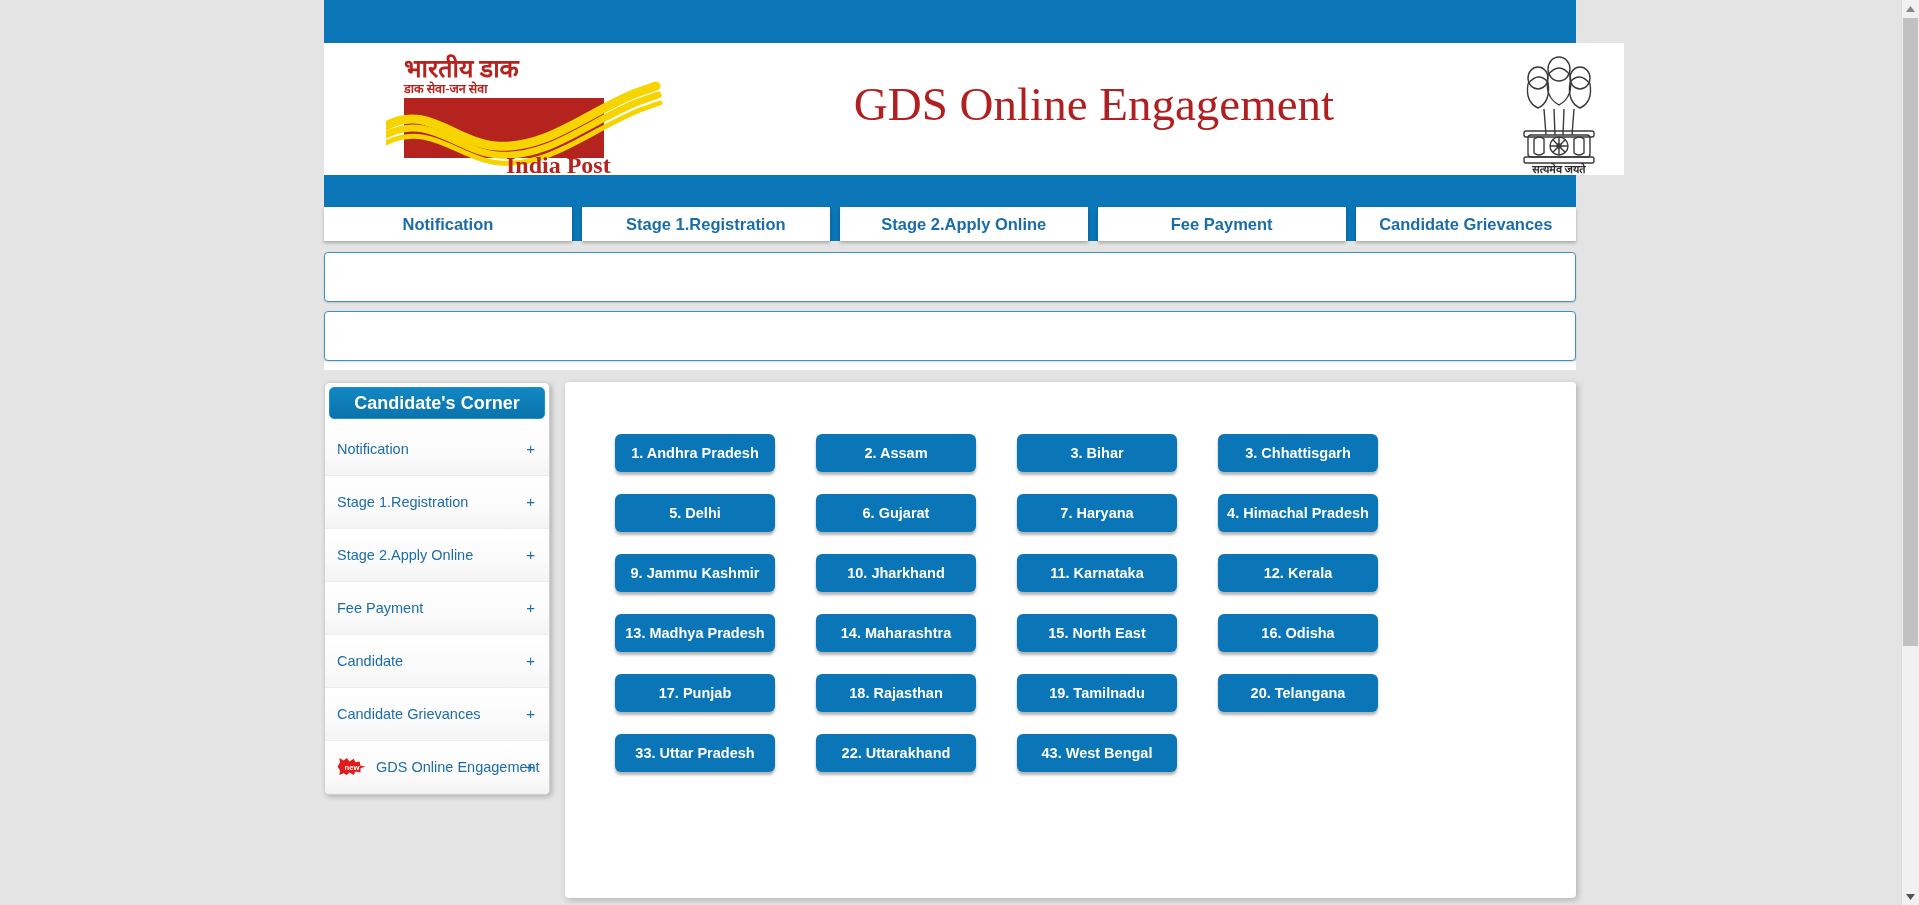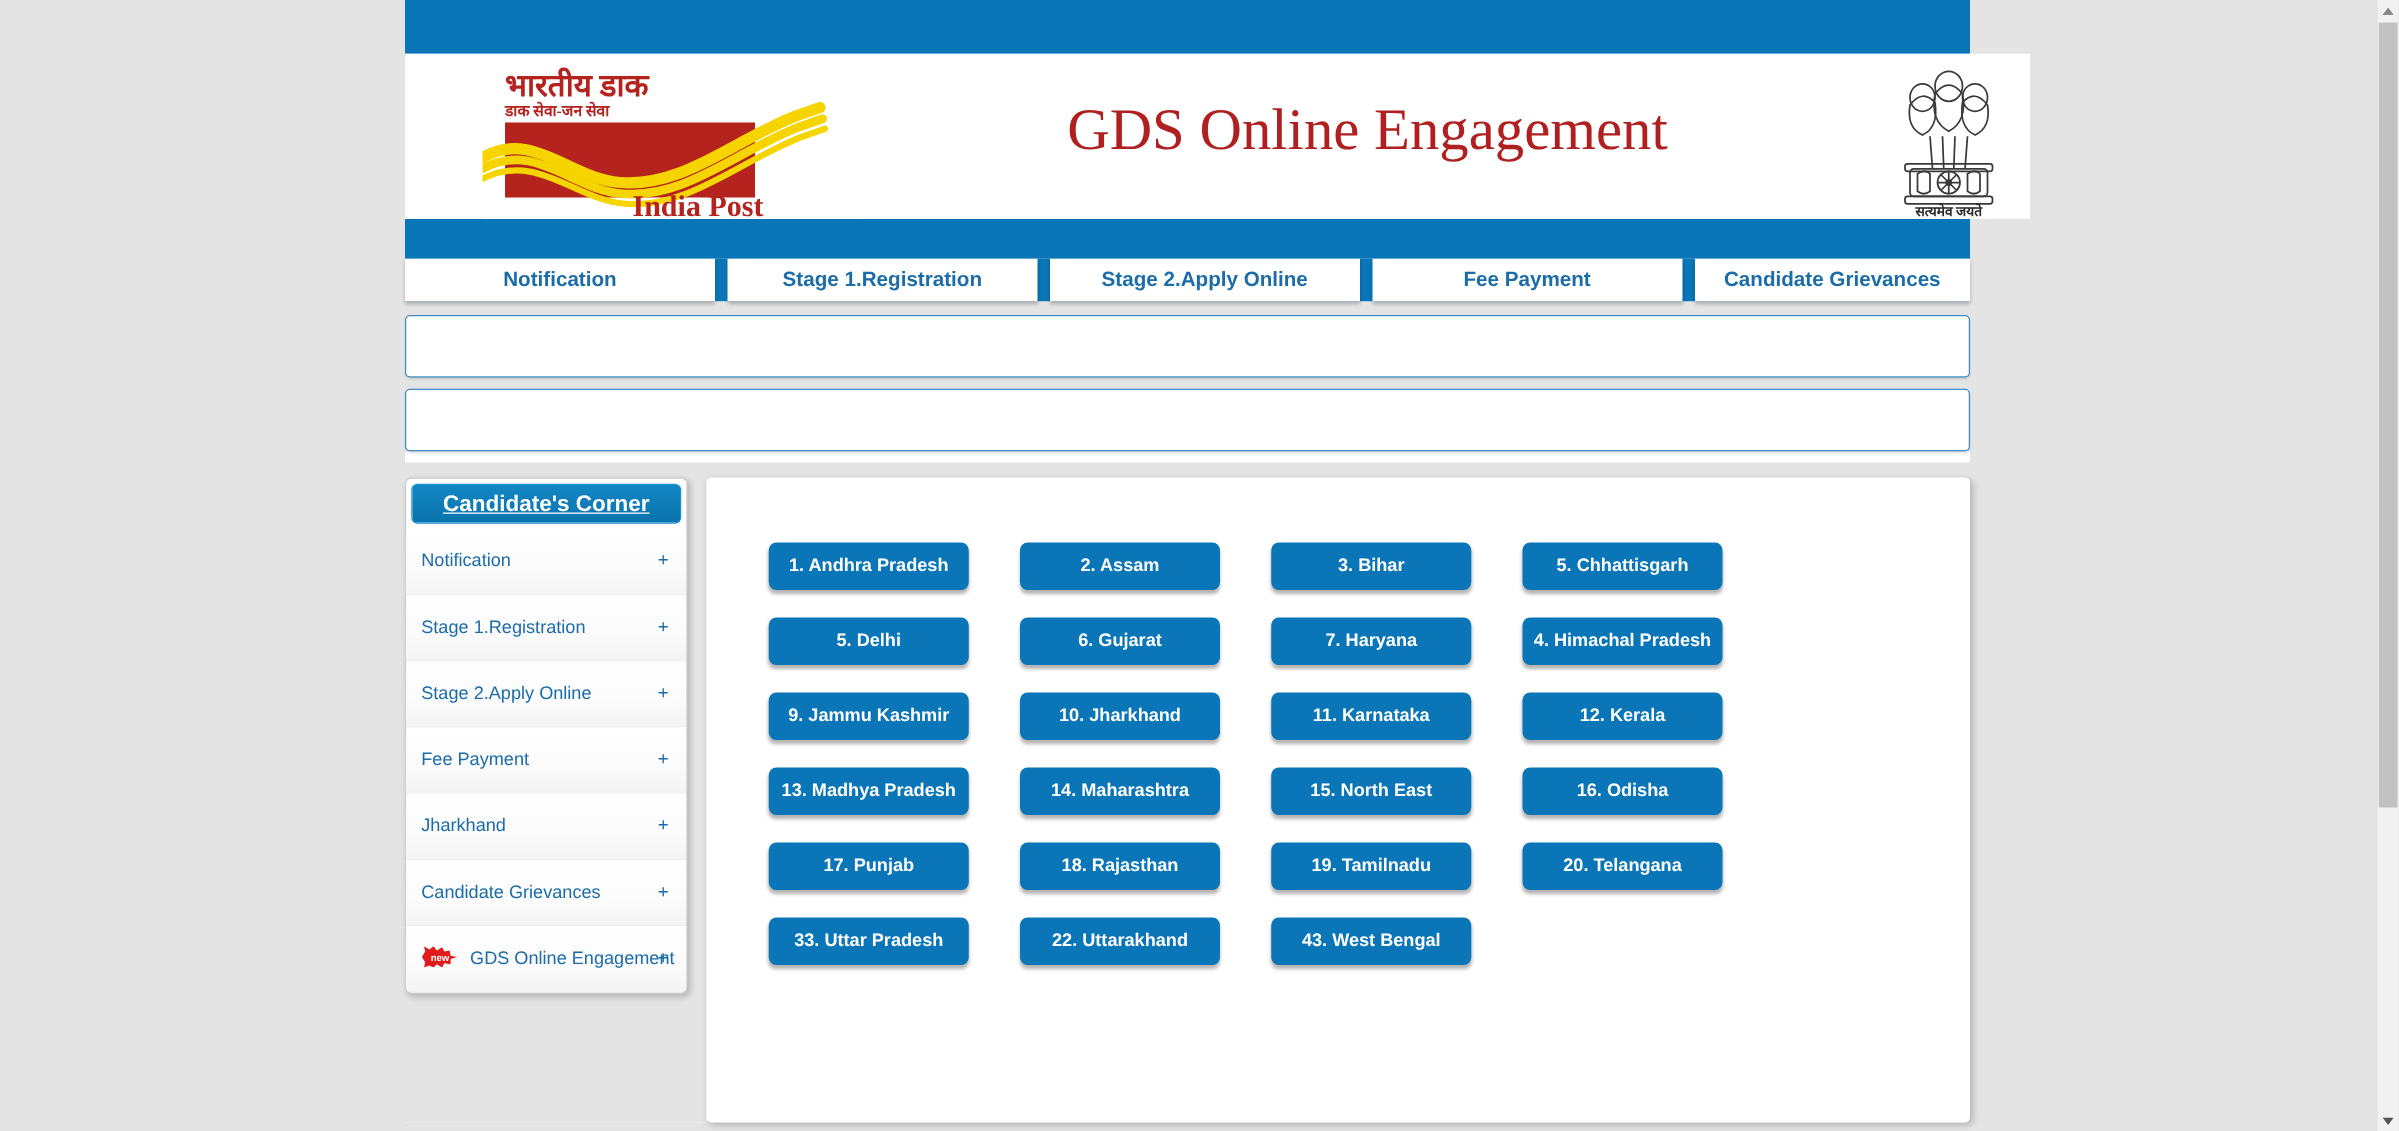--- a/index.html
+++ b/index.html
@@ -161,21 +161,20 @@
     margin: 4px 4px 0 4px;
     height: 30px;
     line-height: 30px;
     text-align: center;
     background: linear-gradient(#1287c4, #0a73ab);
     color: #ffffff;
     font-size: 18px;
     font-weight: bold;
     border-radius: 5px;
     border: 1px solid #1a93d0;
-    text-decoration: underline;
   }
   .sb-list { padding-top: 4px; }
   .sb-item {
     position: relative;
     height: 52px;
     line-height: 52px;
     padding: 0 14px 0 12px;
     border-bottom: 1px solid #ededed;
     color: #1b6ca8;
     font-size: 14.5px;
@@ -355,21 +354,21 @@
             <span class="plus">+</span>
           </div>
 
           <div class="sb-item">
             <span>Fee Payment</span>
             <span class="plus">+</span>
           </div>
 
 
           <div class="sb-item">
-            <span>Jharkhand</span>
+            <span>Candidate</span>
             <span class="plus">+</span>
           </div>
 
           <div class="sb-item">
             <span>Candidate Grievances</span>
             <span class="plus">+</span>
           </div>
 
           <div class="sb-item">
             <span class="badge-inline">
@@ -383,21 +382,21 @@
           </div>
 
         </div>
       </div>
 
       <div class="maincard">
         <div class="state-grid">
           <div class="state-btn">1. Andhra Pradesh</div>
           <div class="state-btn">2. Assam</div>
           <div class="state-btn">3. Bihar</div>
-          <div class="state-btn">5. Chhattisgarh</div>
+          <div class="state-btn">3. Chhattisgarh</div>
           <div class="state-btn">5. Delhi</div>
           <div class="state-btn">6. Gujarat</div>
           <div class="state-btn">7. Haryana</div>
           <div class="state-btn">4. Himachal Pradesh</div>
           <div class="state-btn">9. Jammu Kashmir</div>
           <div class="state-btn">10. Jharkhand</div>
           <div class="state-btn">11. Karnataka</div>
           <div class="state-btn">12. Kerala</div>
           <div class="state-btn">13. Madhya Pradesh</div>
           <div class="state-btn">14. Maharashtra</div>

